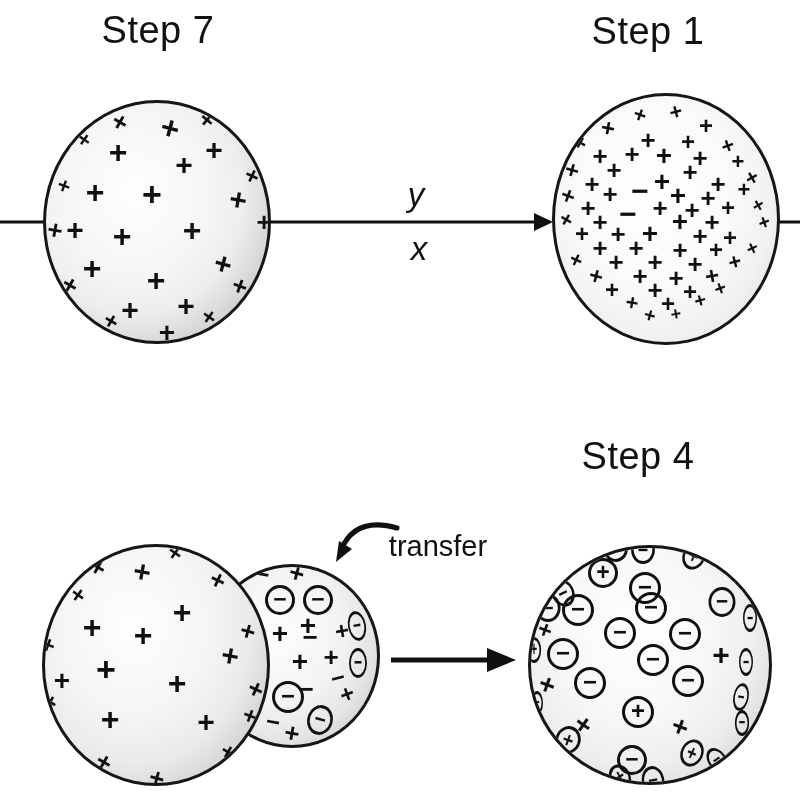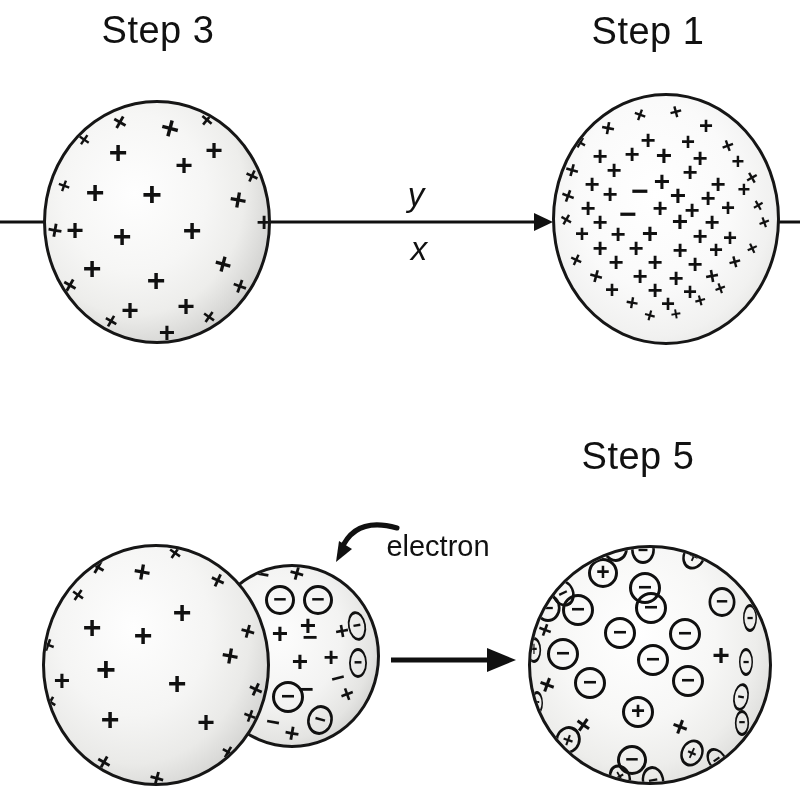--- a/index.html
+++ b/index.html
@@ -297,24 +297,24 @@
           <span class="cg" style="font-size: 20px;">+</span>
         </span>
         <span class="mark plus" style="left: 16px; top: 137px; transform: translate(-50%, -50%) rotate(20deg) scaleX(1); font-size: 28px;">+</span>
         <span class="mark plus" style="left: 52px; top: 177px; transform: translate(-50%, -50%) rotate(35deg) scaleX(1); font-size: 28px;">+</span>
         <span class="mark plus" style="left: 149px; top: 179px; transform: translate(-50%, -50%) rotate(20deg) scaleX(1); font-size: 28px;">+</span>
         <span class="mark plus" style="left: 190px; top: 107px; transform: translate(-50%, -50%) rotate(0deg) scaleX(1); font-size: 30px;">+</span>
         <span class="mark plus" style="left: 14px; top: 82px; transform: translate(-50%, -50%) rotate(20deg) scaleX(1); font-size: 24px;">+</span>
       </div>
     </div>
 
-  <div class="title" style="left:158px;top:30px">Step 3</div>
+  <div class="title" style="left:158px;top:30px">Step 7</div>
   <div class="title" style="left:648px;top:31px">Step 1</div>
-  <div class="title" style="left:638px;top:456px">Step 5</div>
+  <div class="title" style="left:638px;top:456px">Step 4</div>
 
   <div class="axis-label" style="left:416px;top:195px">y</div>
   <div class="axis-label" style="left:419px;top:249px">x</div>
 
   <div class="annotation" style="left:438px;top:546px">
-    <span>electron</span><br>
+    <span>transfer</span><br>
   </div>
 
 </div>
 
 </body></html>

